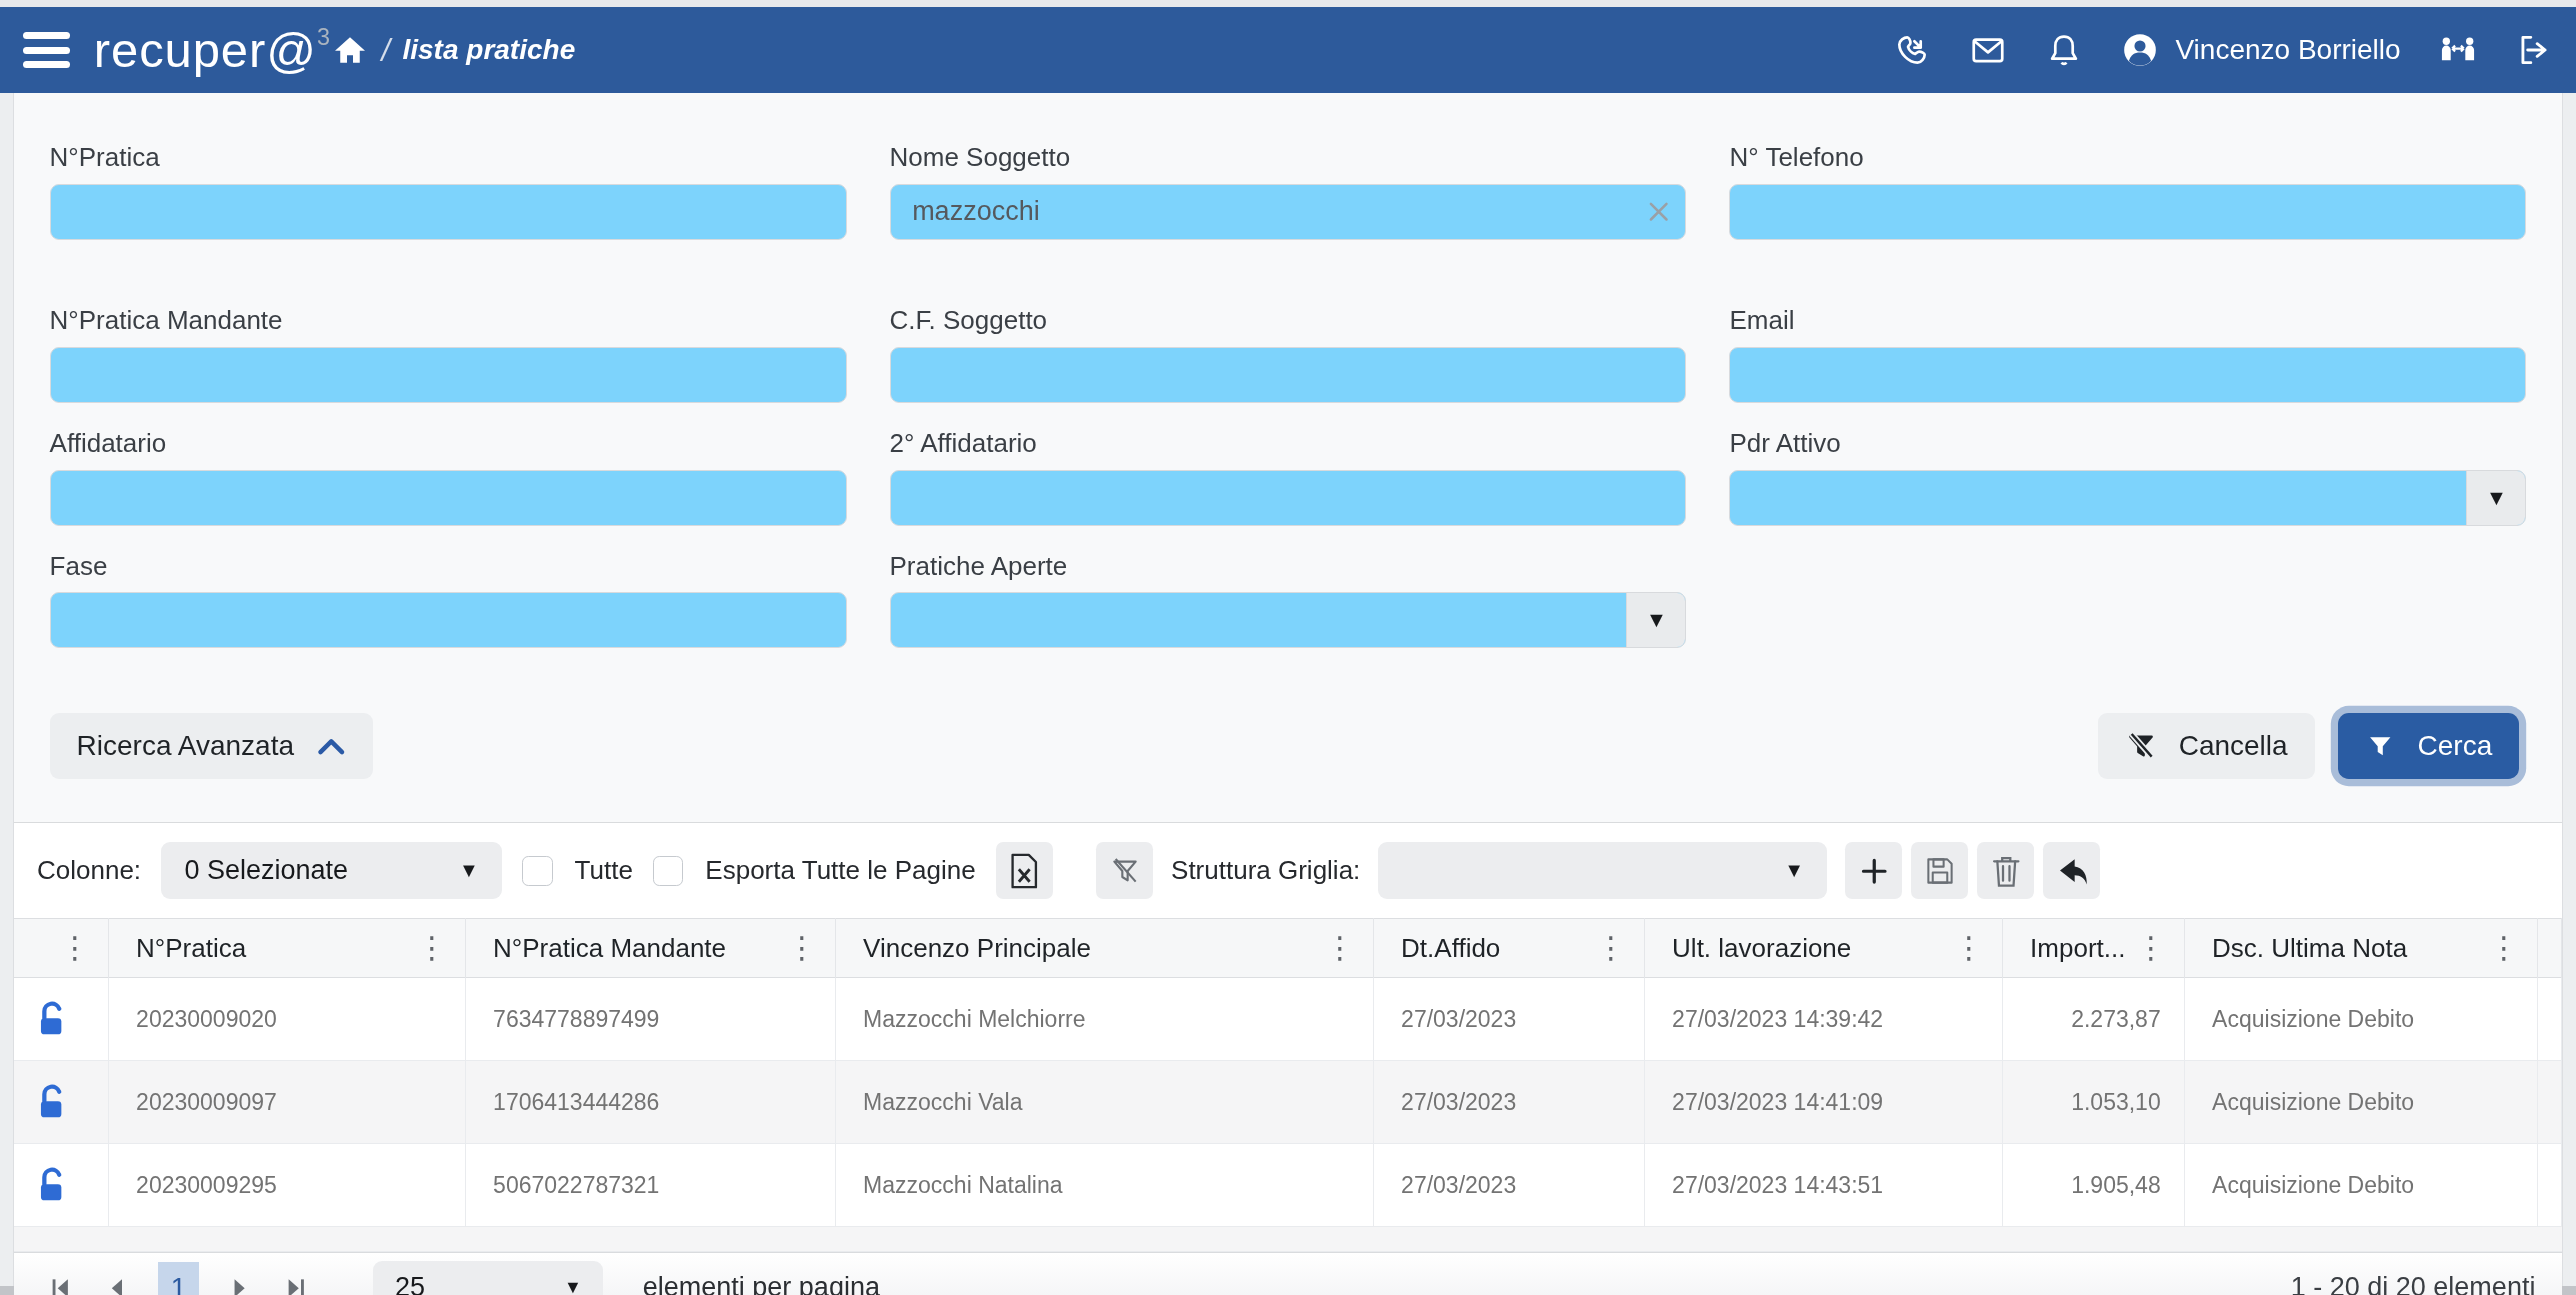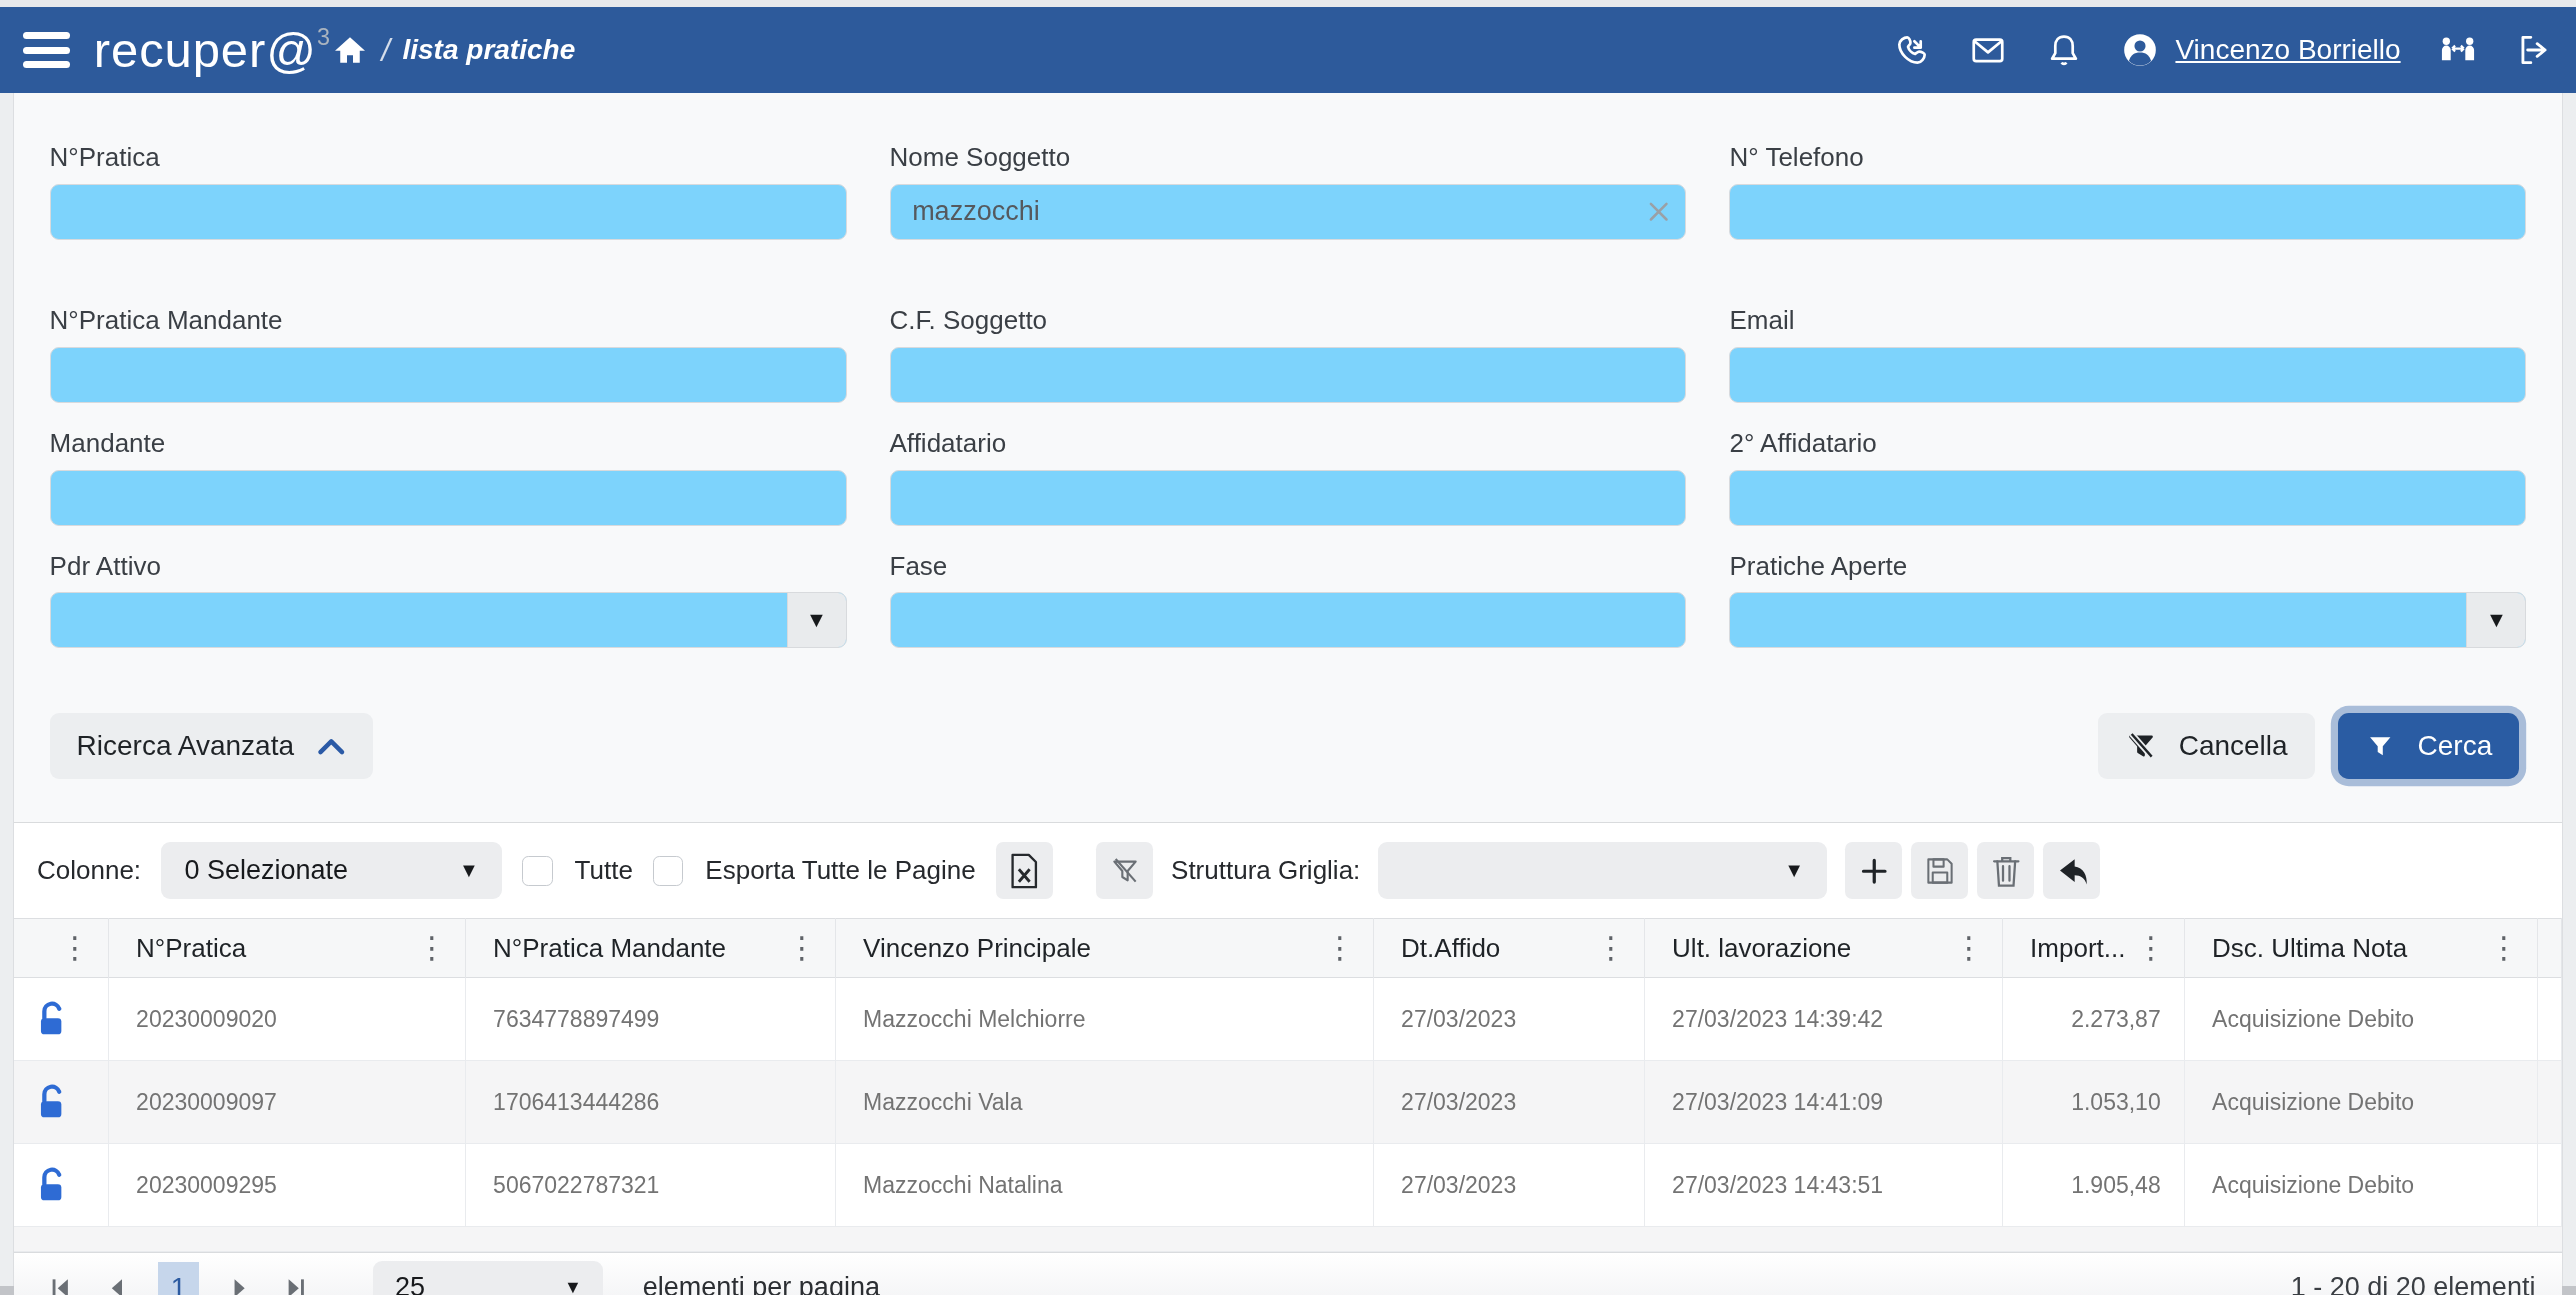--- a/index.html
+++ b/index.html
@@ -11,21 +11,21 @@
   .navbar { height:86px; background:#2d5a9b; display:flex; align-items:center; padding:0 23.4px; color:#fff; }
   .hamburger { width:47px; height:36px; display:flex; flex-direction:column; justify-content:space-between; cursor:pointer; margin-right:23.4px; }
   .hamburger span { display:block; height:7.2px; border-radius:3.6px; background:#fff; }
   .logo { font-size:49px; font-weight:400; letter-spacing:0.9px; display:flex; align-items:flex-start; }
   .logo sup { font-size:23.4px; color:#aab4bf; margin-top:1.8px; }
   .crumb-wrap { display:flex; align-items:center; gap:12.6px; }
   .crumb-sep { font-size:30.5px; color:rgba(255,255,255,.8); font-style:italic; }
   .crumb { font-size:28px; font-weight:bold; font-style:italic; }
   .nav-right { margin-left:auto; display:flex; align-items:center; gap:38px; }
   .nav-ic { width:38px; height:38px; color:#fff; cursor:pointer; display:flex; align-items:center; justify-content:center; }
-  .nav-user { display:flex; align-items:center; gap:16px; cursor:pointer;text-decoration:underline; }
+  .nav-user { display:flex; align-items:center; gap:16px; cursor:pointer; }
   .nav-user .name { font-size:28px; }
 
   
   .content { margin:0 12.6px; background:#f8f9fa; border-left:0.9px solid #dcdee1; border-right:0.9px solid #dcdee1; height:1193px; display:flex; flex-direction:column; }
 
   
   .search-panel { padding:49px 36px 0 36px; background:#f8f9fa; }
   .form-grid { display:grid; grid-template-columns:repeat(3,1fr); column-gap:43px; }
   .field { margin-bottom:25px; }
   .field.row1 { margin-bottom:65px; }
@@ -191,26 +191,20 @@
             <input value="" style="">
           </div>
       </div>
       <div class="field">
         <label>Email</label>
         <div class="inp-wrap">
             <input value="" style="">
           </div>
       </div>
 
-      <div class="field">
-        <label>Mandante</label>
-        <div class="inp-wrap">
-            <input value="" style="">
-          </div>
-      </div>
       <div class="field">
         <label>Affidatario</label>
         <div class="inp-wrap">
             <input value="" style="">
           </div>
       </div>
       <div class="field">
         <label>2° Affidatario</label>
         <div class="inp-wrap">
             <input value="" style="">

